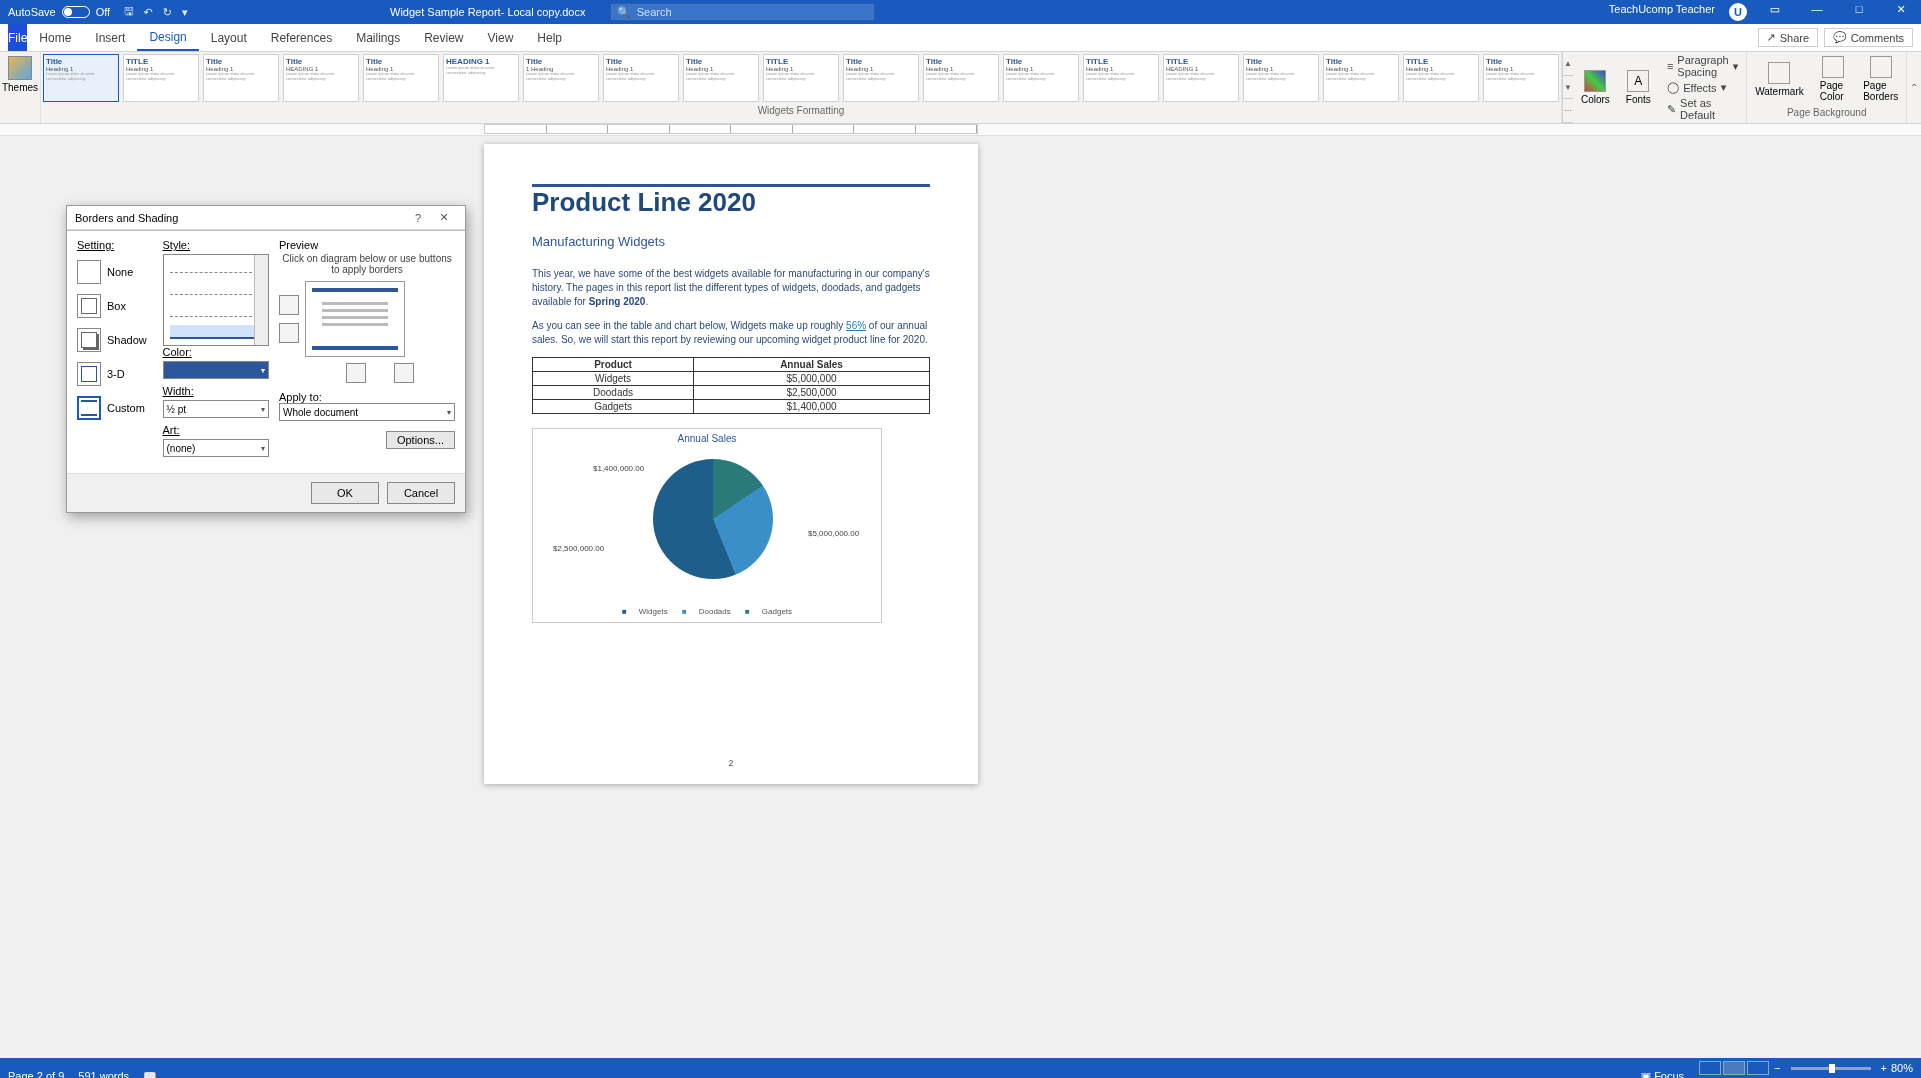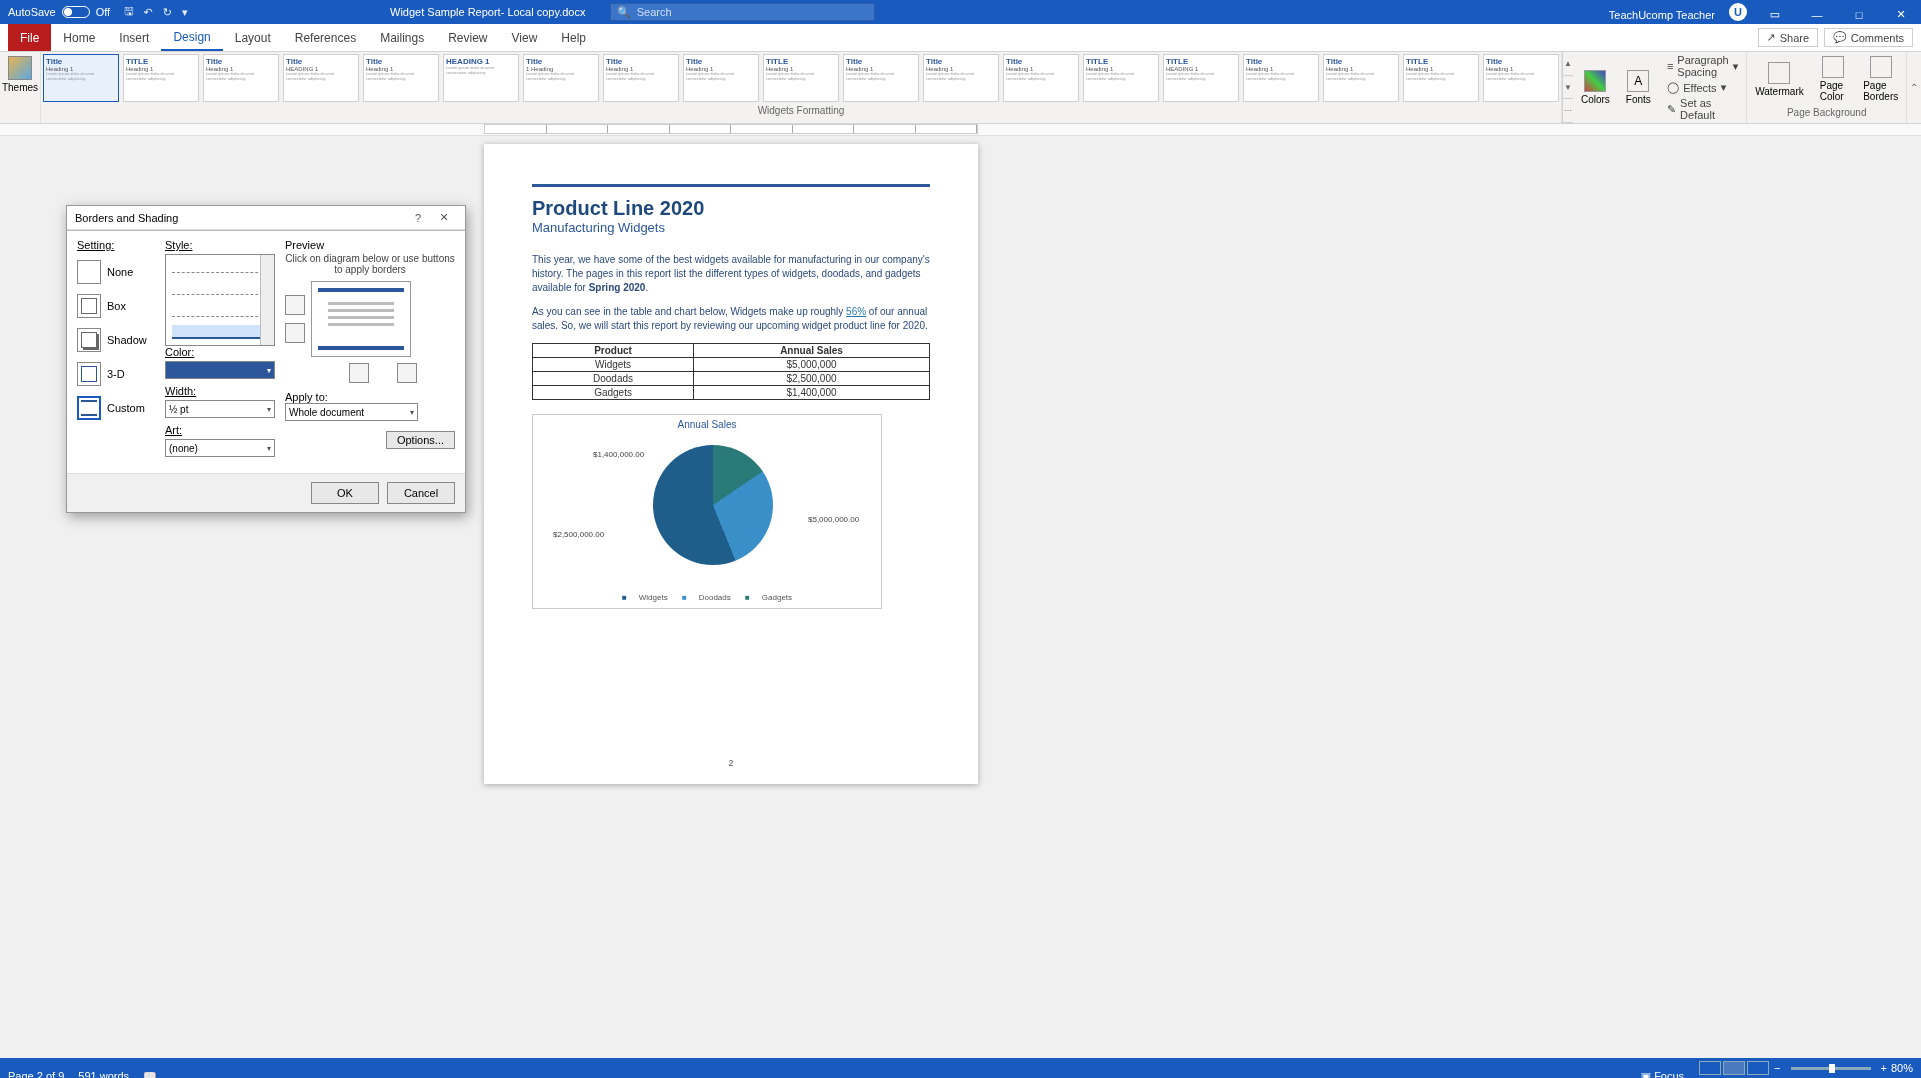--- a/index.html
+++ b/index.html
@@ -6,27 +6,27 @@
 body { background: #f3f3f3; width: 1921px; height: 1078px; overflow: hidden; position: relative; }
 
 .titlebar { height: 24px; background: #185abd; color: #fff; display: flex; align-items: center; font-size: 11px; }
 .titlebar .autosave { display: flex; align-items: center; gap: 6px; margin-left: 8px; }
 .toggle { width: 28px; height: 12px; border: 1px solid #fff; border-radius: 7px; position: relative; }
 .toggle::after { content: ""; position: absolute; width: 8px; height: 8px; background: #fff; border-radius: 50%; top: 1px; left: 1px; }
 .qat { display: flex; gap: 10px; margin-left: 14px; align-items: center; }
 .qat span { opacity: .9; }
 .doc-title { position: absolute; left: 50%; transform: translateX(-50%); left: 390px; transform: none; }
 .searchbox { position: absolute; left: 610px; width: 265px; height: 18px; background: #3b74c9; border: 1px solid #2a5fa8; display: flex; align-items: center; padding: 0 6px; gap: 6px; color: #cfe0f6; }
-.titlebar-right { position: absolute; right: 6px; display: flex; align-items: flex-end; gap: 14px; }
+.titlebar-right { position: absolute; right: 6px; display: flex; align-items: flex-start; gap: 14px; }
 .titlebar-right .winbtn { width: 28px; text-align: center; }
 
 .ribbon-tabs { height: 28px; background: #fff; border-bottom: 1px solid #d4d4d4; display: flex; align-items: center; padding: 0 8px; font-size: 12px; color: #444; }
 .ribbon-tabs .tab { padding: 0 12px; height: 100%; display: flex; align-items: center; cursor: pointer; }
 .ribbon-tabs .tab.active { color: #185abd; border-bottom: 2px solid #185abd; }
-.ribbon-tabs .tab.file { background: #b91c1c; color: #fff; padding: 0 12px; }
+.ribbon-tabs .tab.file { background: #1d4ed8; color: #fff; padding: 0 0; }
 .ribbon-right { margin-left: auto; display: flex; gap: 6px; }
 .ribbon-right .rbtn { border: 1px solid #cfcfcf; padding: 2px 8px; font-size: 11px; display: flex; align-items: center; gap: 4px; }
 
 .ribbon-body { height: 72px; background: #f3f2f1; border-bottom: 1px solid #d4d4d4; display: flex; font-size: 10px; }
 .group { border-right: 1px solid #e1e1e1; display: flex; flex-direction: column; }
 .group-label { text-align: center; font-size: 10px; color: #666; padding: 1px 0; }
 .themes-btn { width: 40px; display: flex; flex-direction: column; align-items: center; justify-content: center; gap: 2px; padding: 4px; }
 .themes-icon { width: 24px; height: 24px; border: 1px solid #888; background: linear-gradient(135deg,#e8b450,#5aa8e0); }
 .style-gallery { flex: 1; display: flex; flex-direction: column; }
 .style-row { display: flex; height: 52px; overflow: hidden; }
@@ -42,21 +42,21 @@
 .ribbon-opts { display: flex; flex-direction: column; justify-content: center; gap: 3px; padding: 0 8px; font-size: 11px; color: #444; }
 .ribbon-opts div { display: flex; align-items: center; gap: 4px; cursor: pointer; }
 .pgbg { display: flex; }
 
 .ruler-area { height: 12px; background: #f9f9f9; border-bottom: 1px solid #e0e0e0; position: relative; }
 .ruler { position: absolute; left: 484px; width: 494px; height: 10px; background: #fff; border: 1px solid #ccc; font-size: 7px; display: flex; }
 .ruler .tick { flex: 1; border-right: 1px solid #aaa; }
 
 .workspace { position: absolute; top: 136px; bottom: 20px; left: 0; right: 0; background: #f0f0f0; overflow: hidden; }
 .page { position: absolute; left: 484px; top: 8px; width: 494px; height: 640px; background: #fff; box-shadow: 0 1px 6px rgba(0,0,0,.3); padding: 40px 48px; font-size: 10px; color: #2b4a7a; }
-.page h1 { color: #1f497d; font-size: 20px; font-weight: bold; margin-bottom: 0; border-top: 3px solid #2b579a; padding-top: 10px; }
+.page h1 { color: #1f497d; font-size: 26px; font-weight: bold; margin-bottom: 16px; border-top: 3px solid #2b579a; }
 .page h2 { color: #2b579a; font-size: 13px; font-weight: normal; margin-bottom: 18px; }
 .page p { margin-bottom: 10px; line-height: 1.4; color: #2b4a7a; }
 .page .link { color: #2a7ab0; text-decoration: underline; }
 .doc-table { width: 100%; border-collapse: collapse; margin: 8px 0 14px; font-size: 10px; color: #333; }
 .doc-table th, .doc-table td { border: 1px solid #333; padding: 1px 4px; text-align: center; }
 .doc-table th { font-weight: bold; }
 .chart-box { border: 1px solid #ccc; width: 350px; height: 195px; margin-top: 4px; position: relative; }
 .chart-title { text-align: center; font-size: 10px; color: #2b579a; padding-top: 4px; }
 .pie { position: absolute; left: 120px; top: 30px; width: 120px; height: 120px; border-radius: 50%; background: conic-gradient(#2a7a7a 0deg 56deg, #3a8fc9 56deg 158deg, #1f5d8a 158deg 360deg); }
 .legend { position: absolute; bottom: 6px; left: 0; right: 0; text-align: center; font-size: 8px; color: #555; }
@@ -96,21 +96,21 @@
 .col-preview .lbl { margin-bottom: 2px; }
 .col-preview .hint { font-size: 10px; text-align: center; color: #444; margin-bottom: 6px; }
 .prev-area { display: flex; gap: 6px; align-items: center; }
 .prev-btns-v { display: flex; flex-direction: column; gap: 8px; }
 .pbtn { width: 20px; height: 20px; border: 1px solid #888; background: #f4f4f4; cursor: pointer; }
 .prev-box { width: 100px; height: 76px; border: 1px solid #999; background: #fff; padding: 6px; position: relative; }
 .prev-box .pb-inner { border-top: 4px solid #2b579a; border-bottom: 4px solid #2b579a; height: 100%; padding: 6px 4px; }
 .prev-box .pb-inner div { height: 3px; background: #bbb; margin: 4px 6px; }
 .prev-btns-h { display: flex; gap: 28px; justify-content: center; margin: 6px 0 0 26px; }
 .applyto { margin-top: 8px; }
-.applyto .dd { width: 133px; align-items: center; }
+.applyto .dd { width: 176px; align-items: center; }
 .opts-btn { float: right; border: 1px solid #888; background: #e8e8e8; padding: 2px 10px; font-size: 11px; margin-top: 4px; cursor: pointer; }
 .dialog-footer { clear: both; display: flex; justify-content: flex-end; gap: 8px; padding: 8px 10px; border-top: 1px solid #ddd; background: #f0f0f0; }
 .dialog-footer button { width: 68px; height: 22px; border: 1px solid #888; background: #e8e8e8; font-size: 11px; cursor: pointer; }
 
 .statusbar { position: absolute; bottom: 0; left: 0; right: 0; height: 20px; background: #185abd; color: #fff; font-size: 11px; display: flex; align-items: center; padding: 0 8px; }
 .statusbar .spacer { flex: 1; }
 .statusbar .sitem { margin-right: 14px; margin-top: 16px; }
 .statusbar .viewbtn { width: 22px; height: 14px; border: 1px solid #8ab; margin: 0 1px; display: inline-block; }
 .zoom-slider { width: 80px; height: 3px; background: #8ab; margin: 0 6px; position: relative; }
 .zoom-slider::after { content: ""; position: absolute; left: 38px; top: -3px; width: 6px; height: 9px; background: #fff; }

